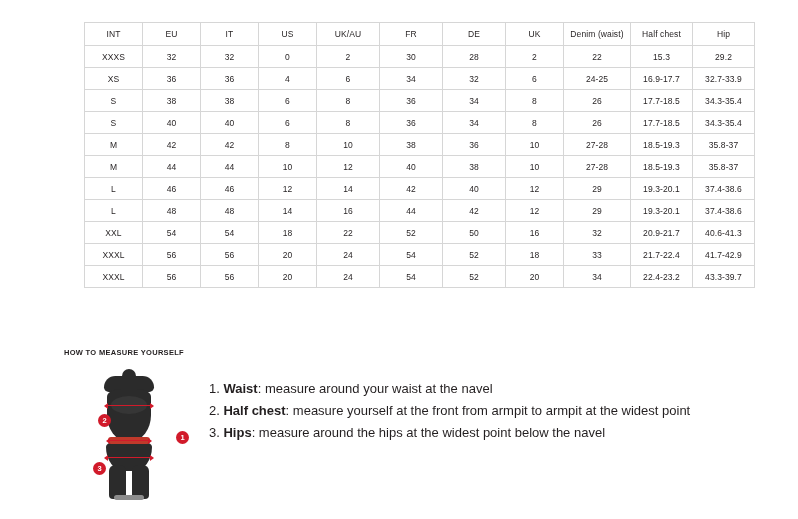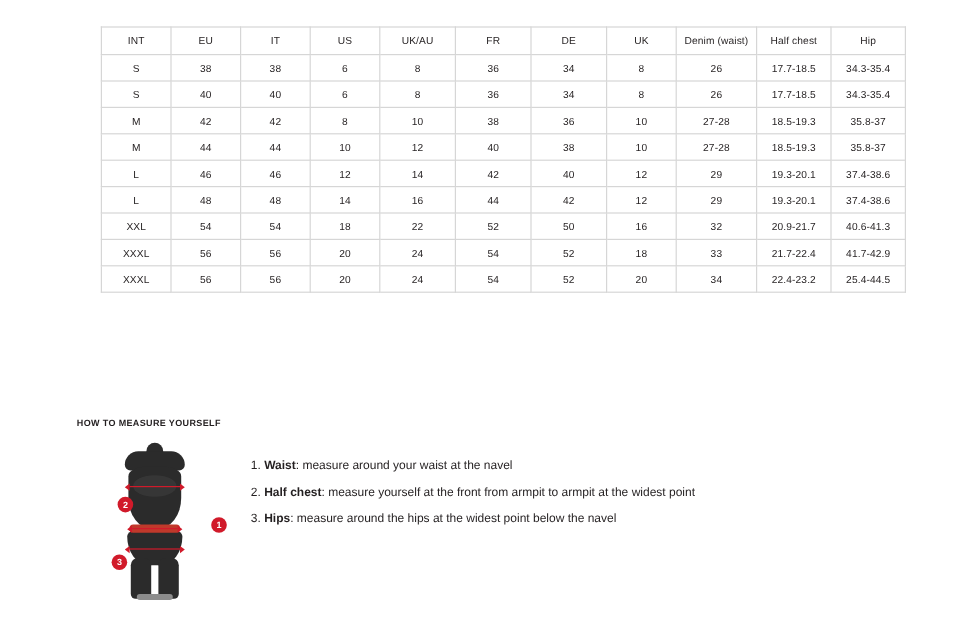--- a/index.html
+++ b/index.html
@@ -85,21 +85,21 @@
     position: relative;
     width: 135px;
     height: 135px;
     flex: 0 0 135px;
   }
   .notes {
     margin-left: 10px;
     padding-top: 16px;
   }
   .note {
-    font-size: 10px;
+    font-size: 13px;
     line-height: 11px;
     color: #231f20;
     margin-bottom: 11px;
   }
   .note b { font-weight: bold; }
 
   
   .fig {
     position: absolute;
     left: 28px;
@@ -237,20 +237,46 @@
           <th>FR</th>
           <th>DE</th>
           <th>UK</th>
           <th>Denim (waist)</th>
           <th>Half chest</th>
           <th>Hip</th>
         </tr>
       </thead>
       <tbody>
         <tr>
+          <td>XXXS</td>
+          <td>32</td>
+          <td>32</td>
+          <td>0</td>
+          <td>2</td>
+          <td>30</td>
+          <td>28</td>
+          <td>2</td>
+          <td>22</td>
+          <td>15.3</td>
+          <td>29.2</td>
+        </tr>
+        <tr>
+          <td>XS</td>
+          <td>36</td>
+          <td>36</td>
+          <td>4</td>
+          <td>6</td>
+          <td>34</td>
+          <td>32</td>
+          <td>6</td>
+          <td>24-25</td>
+          <td>16.9-17.7</td>
+          <td>32.7-33.9</td>
+        </tr>
+        <tr>
           <td>S</td>
           <td>38</td>
           <td>38</td>
           <td>6</td>
           <td>8</td>
           <td>36</td>
           <td>34</td>
           <td>8</td>
           <td>26</td>
           <td>17.7-18.5</td>
@@ -351,21 +377,21 @@
           <td>XXXL</td>
           <td>56</td>
           <td>56</td>
           <td>20</td>
           <td>24</td>
           <td>54</td>
           <td>52</td>
           <td>20</td>
           <td>34</td>
           <td>22.4-23.2</td>
-          <td>25.4-44.5</td>
+          <td>43.3-39.7</td>
         </tr>
       </tbody>
     </table>
   </div>
 
   <div class="measure">
     <div class="measure-title">HOW TO MEASURE YOURSELF</div>
 
     <div class="measure-body">
 

